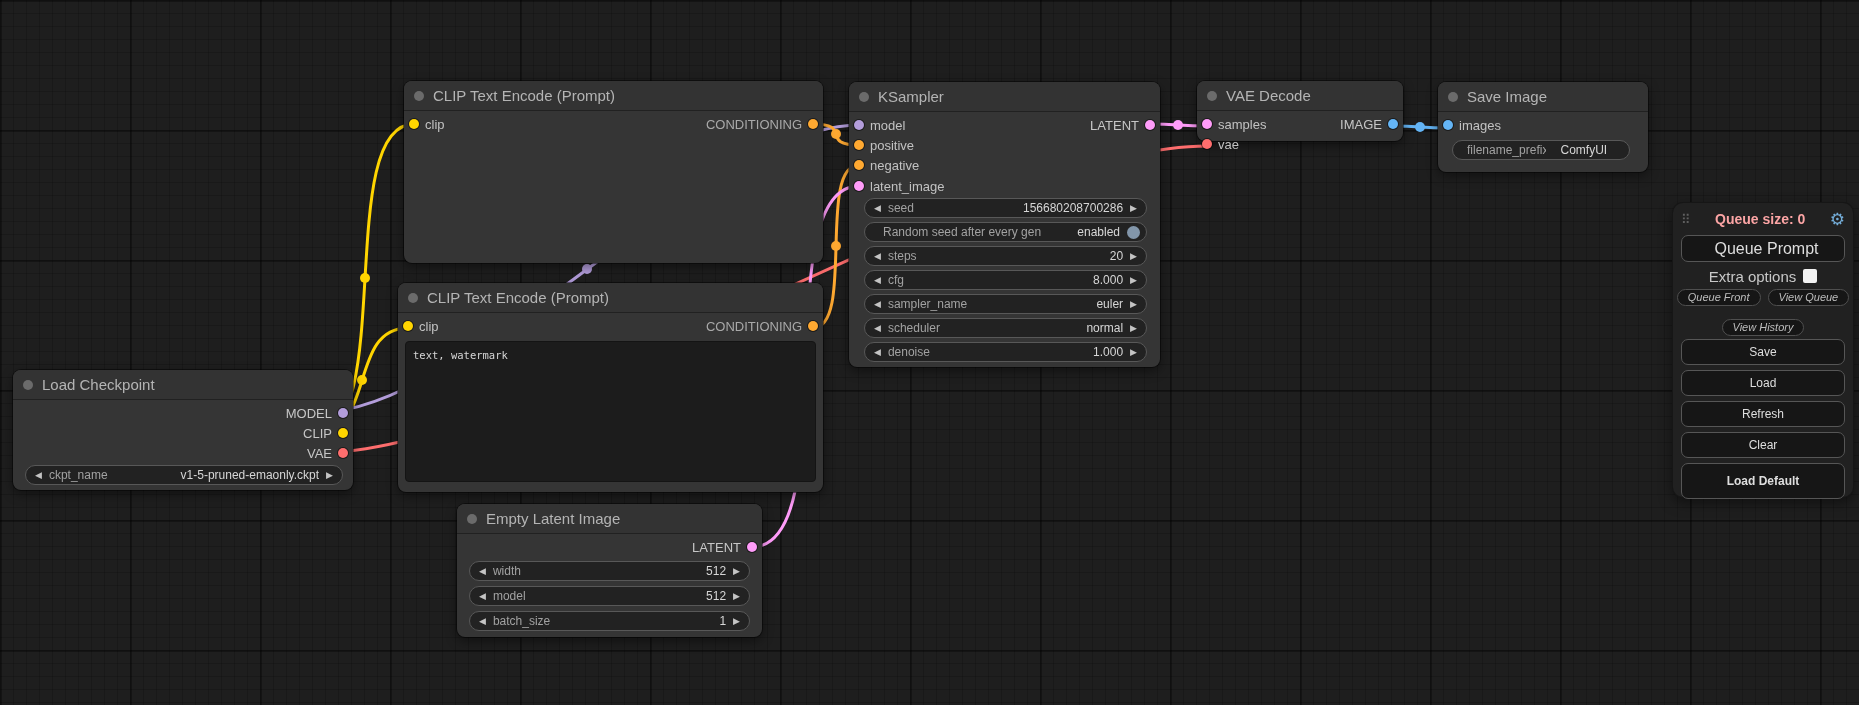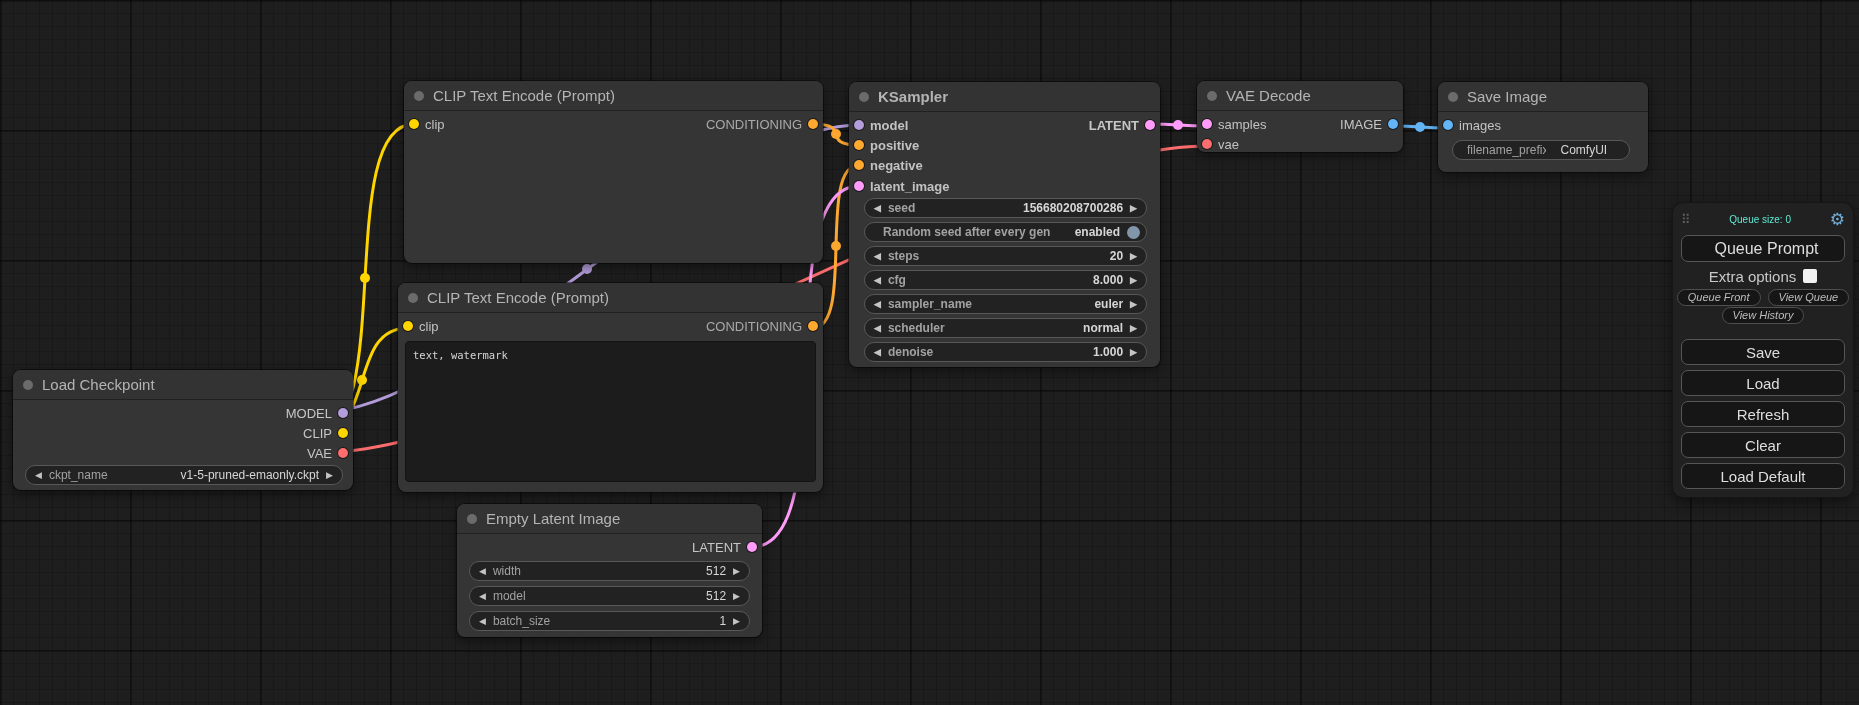--- a/index.html
+++ b/index.html
@@ -57,26 +57,26 @@
   .wdg .spacer{flex:1 1 auto;}
   .wdg .wvalue{color:#d6d6d6;}
   .wdg .toggle-dot{width:13px;height:13px;border-radius:50%;flex:0 0 auto;margin-right:-3px;}
 
   #queue-panel{
     position:absolute;z-index:3;background:#212121;border-radius:10px;
     box-shadow:0 0 0 1px #161616, 0 5px 14px rgba(0,0,0,0.5);
   }
   .qp-header{position:absolute;left:8px;right:8px;top:6px;height:20px;display:flex;align-items:center;}
   .drag-handle{color:#5f5f5f;font-size:13px;line-height:1;cursor:grab;}
-  .queue-size{flex:1;text-align:center;color:#5eead4;font-size:10px;}
+  .queue-size{flex:1;text-align:center;color:#fca5a5;font-size:14px;font-weight:bold;}
   .gear{font-size:17px;line-height:1;cursor:pointer;}
   .qp-btn{
     position:absolute;left:8px;right:8px;background:#161616;border:1px solid #565656;
     border-radius:7px;color:#dedede;display:flex;align-items:center;justify-content:center;
-    font-size:15px;cursor:pointer;
+    font-size:12px;cursor:pointer;
   }
   .qp-btn.primary{font-size:16px;padding-left:7px;}
   .extra-row{position:absolute;left:0;right:0;display:flex;align-items:center;justify-content:center;gap:7px;}
   .extra-label{color:#c8c8c8;font-size:15px;}
   .checkbox{width:14px;height:14px;border-radius:2px;cursor:pointer;}
   .pill-row{position:absolute;left:0;right:0;display:flex;align-items:center;justify-content:center;gap:7px;font-style:italic;}
   .pill{
     background:#161616;border:1px solid #4f4f4f;border-radius:9px;color:#bdbdbd;
     font-size:11px;padding:1px 10px;line-height:1.2;cursor:pointer;white-space:nowrap;
   }
@@ -185,21 +185,21 @@
     </div>
     <div class="wdg" style="left:12px;right:12px;top:107px;">
       <span class="arrow">◀</span>
       <span class="wlabel">batch_size</span>
       <span class="spacer"></span>
       <span class="wvalue">1</span>
       <span class="arrow">▶</span>
     </div>
   </div>
 
-  <div class="node" style="left:849px;top:82px;width:311px;height:285px;font-weight:bold;">
+  <div class="node" style="left:849px;top:82px;width:311px;height:285px;">
     <div class="node-title">
       <span class="title-dot" style="background-color: rgb(107, 107, 107);"></span>
       <span>KSampler</span>
     </div>
     <div class="slot-row" style="top:33px;">
       <span class="slot-dot in" style="background-color: rgb(179, 157, 219);"></span>
       <span class="slot-label in">model</span>
       <span class="slot-label out out-bright">LATENT</span>
       <span class="slot-dot out" style="background-color: rgb(255, 156, 249);"></span>
     </div>
@@ -259,21 +259,21 @@
     </div>
     <div class="wdg" style="left:15px;right:13px;top:260px;">
       <span class="arrow">◀</span>
       <span class="wlabel">denoise</span>
       <span class="spacer"></span>
       <span class="wvalue">1.000</span>
       <span class="arrow">▶</span>
     </div>
   </div>
 
-  <div class="node" style="left:1197px;top:81px;width:206px;height:71px;">
+  <div class="node" style="left:1197px;top:81px;width:206px;height:60px;">
     <div class="node-title">
       <span class="title-dot" style="background-color: rgb(107, 107, 107);"></span>
       <span>VAE Decode</span>
     </div>
     <div class="slot-row" style="top:33px;">
       <span class="slot-dot in" style="background-color: rgb(255, 156, 249);"></span>
       <span class="slot-label in">samples</span>
       <span class="slot-label out out-bright">IMAGE</span>
       <span class="slot-dot out" style="background-color: rgb(100, 181, 246);"></span>
     </div>
@@ -308,23 +308,23 @@
     </div>
     <div class="qp-btn primary" style="top:32px;height:27px;">Queue Prompt</div>
     <div class="extra-row" style="top:64px;height:18px;">
       <span class="extra-label">Extra options</span>
       <span class="checkbox" style="background-color: rgb(242, 242, 242);"></span>
     </div>
     <div class="pill-row" style="top:86px;">
       <span class="pill">Queue Front</span>
       <span class="pill">View Queue</span>
     </div>
-    <div class="pill-row" style="top:104px;">
+    <div class="pill-row" style="top:116px;">
       <span class="pill">View History</span>
     </div>
     <div class="qp-btn" style="top:136px;height:26px;">Save</div>
     <div class="qp-btn" style="top:167px;height:26px;">Load</div>
     <div class="qp-btn" style="top:198px;height:26px;">Refresh</div>
     <div class="qp-btn" style="top:229px;height:26px;">Clear</div>
-    <div class="qp-btn" style="top:260px;height:26px;">Load Default</div>
+    <div class="qp-btn" style="top:260px;height:36px;font-weight:bold;">Load Default</div>
   </div>
 
 </div>
 
 </body></html>

